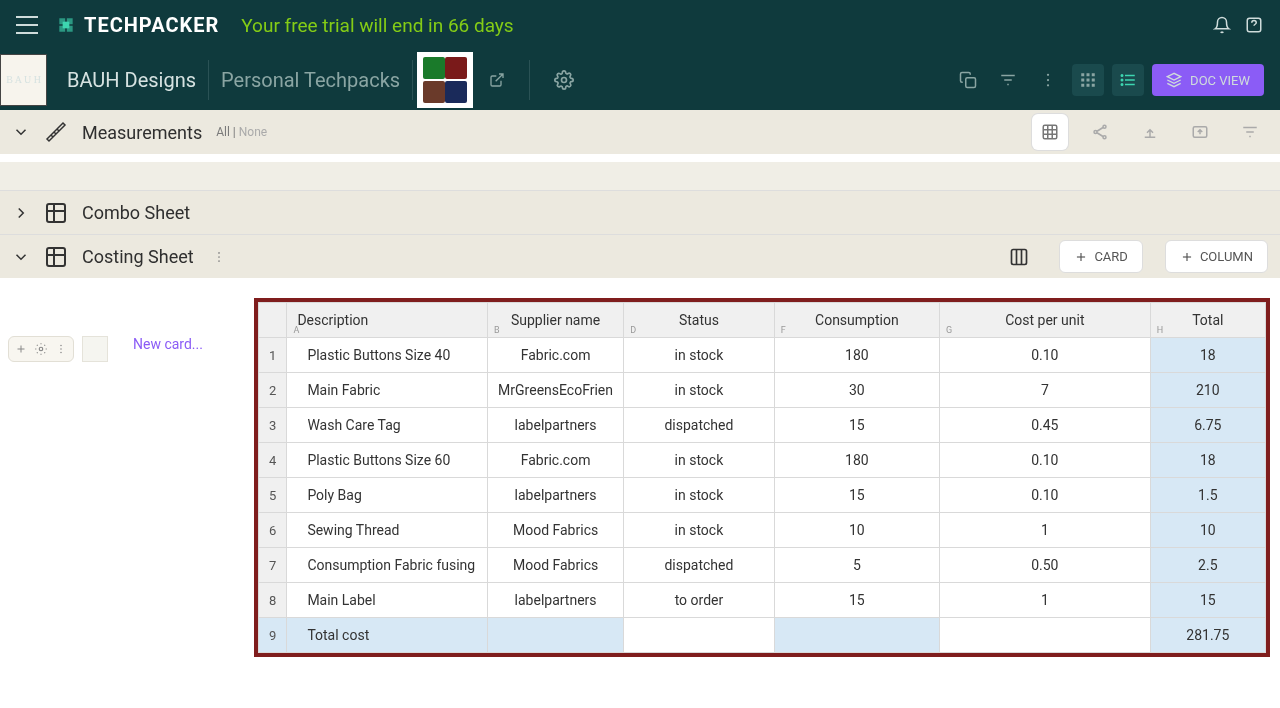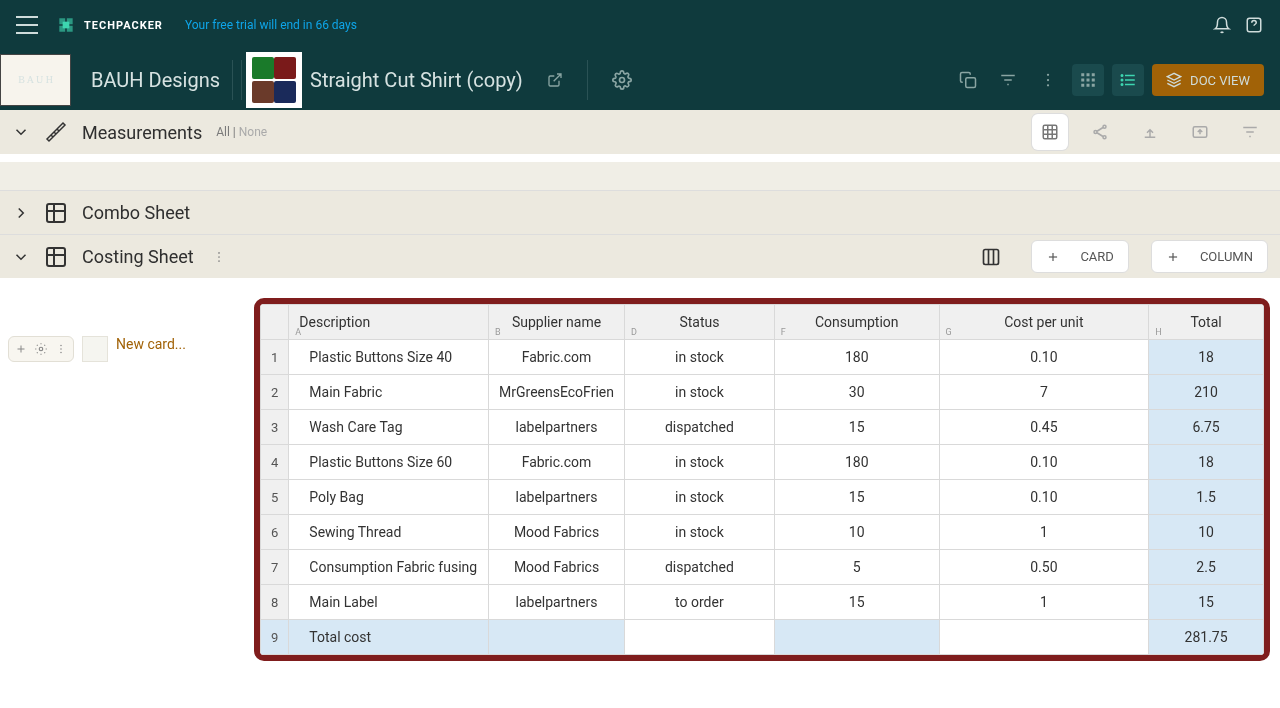--- a/index.html
+++ b/index.html
@@ -4,74 +4,74 @@
 <style>
   * { box-sizing: border-box; margin: 0; padding: 0; }
   body { font-family: -apple-system, BlinkMacSystemFont, "Segoe UI", Roboto, sans-serif; font-size: 14px; color: #333; background: #fff; width: 1280px; height: 708px; overflow: hidden; }
   
   
   .topbar { height: 50px; background: #0f3a3d; display: flex; align-items: center; padding: 0 16px; color: #cfdcdb; }
   .burger { width: 22px; height: 18px; margin-right: 18px; cursor: pointer; display: flex; flex-direction: column; justify-content: space-between; }
   .burger span { height: 2px; background: #cfdcdb; }
   .logo-wrap { display: flex; align-items: center; gap: 8px; margin-right: 22px; }
   .logo-mark { width: 20px; height: 20px; }
-  .logo-text { font-weight: 700; letter-spacing: 1px; color: #fff; font-size: 11px; }
-  .trial { color: #0ea5e9; font-size: 12px; }
+  .logo-text { font-weight: 700; letter-spacing: 1px; color: #fff; font-size: 20px; }
+  .trial { color: #84cc16; font-size: 19px; }
   .topbar .spacer { flex: 1; }
   .report-btn { background: #1a4a4d; color: #cfdcdb; padding: 8px 14px; border-radius: 4px; font-size: 12px; cursor: pointer; margin-right: 14px; }
   .top-icon { width: 20px; height: 20px; color: #cfdcdb; margin-left: 12px; cursor: pointer; display: flex; align-items: center; justify-content: center; }
   
   
   .crumbrow { height: 60px; background: #0f3a3d; display: flex; align-items: center; color: #d6e2e1; position: relative; }
-  .brand-sq { width: 71px; height: 52px; background: #f7f4ed; display: flex; align-items: center; justify-content: center; margin: 0 12px 0 0; border: 1px solid #444; }
+  .brand-sq { width: 47px; height: 52px; background: #f7f4ed; display: flex; align-items: center; justify-content: center; margin: 0 12px 0 0; border: 1px solid #444; }
   .brand-sq-inner { font-family: serif; font-size: 10px; line-height: 1; }
   .crumb { color: #d6e2e1; font-size: 20px; padding: 0 8px; }
   .crumb.sub { color: #8aa5a3; }
   .crumb-sep { width: 1px; height: 40px; background: #2a5255; margin: 0 4px; }
   .thumb { width: 56px; height: 56px; background: #fff; display: flex; flex-wrap: wrap; align-items: center; justify-content: center; padding: 4px; }
   .shirt { width: 22px; height: 22px; border-radius: 2px; }
   .open-ext { margin-left: 16px; color: #8aa5a3; cursor: pointer; }
   .crumb-sep2 { width: 1px; height: 40px; background: #2a5255; margin: 0 24px; }
   .settings-ic { color: #8aa5a3; cursor: pointer; }
   .right-icons { margin-left: auto; display: flex; align-items: center; gap: 8px; padding-right: 16px; }
   .ri { width: 32px; height: 32px; display: flex; align-items: center; justify-content: center; color: #8aa5a3; cursor: pointer; border-radius: 4px; }
   .ri.active { background: #1a4a4d; }
   .ri.bright { color: #3dd6b0; }
-  .docview { background: #a16207; color: #cfdcdb; padding: 8px 14px; border-radius: 4px; font-size: 13px; display: flex; align-items: center; gap: 8px; cursor: pointer; }
+  .docview { background: #8b5cf6; color: #cfdcdb; padding: 8px 14px; border-radius: 4px; font-size: 13px; display: flex; align-items: center; gap: 8px; cursor: pointer; }
   
   
   .section-hdr { height: 44px; background: #ece9df; display: flex; align-items: center; padding: 0 12px; gap: 14px; }
   .sh-chevron { cursor: pointer; }
   .sh-icon { width: 24px; height: 24px; }
   .sh-title { font-size: 18px; color: #2f2f2f; }
   .sh-sub { font-size: 12px; color: #7a7a7a; }
   .sh-sub .none { color: #aaa; }
   .sh-spacer { flex: 1; }
   .sh-btn-ic { width: 36px; height: 36px; display: flex; align-items: center; justify-content: center; color: #777; cursor: pointer; border-radius: 6px; }
   .sh-btn-ic.active { background: #fff; box-shadow: 0 0 0 1px #ddd; }
   .add-meas { background: #fff; border: 1px solid #ddd; border-radius: 6px; padding: 8px 14px; font-size: 13px; color: #555; display: flex; align-items: center; gap: 6px; cursor: pointer; }
   
   .gap-strip { height: 36px; background: #fff; position: relative; }
   .gap-strip::before, .gap-strip::after { content: ""; position: absolute; left: 0; right: 0; height: 14px; background: #f0eee6; }
   .gap-strip::before { bottom: 14px; }
   .gap-strip::after { bottom: 0; }
   
   .section-hdr2 { border-top: 1px solid #ddd; }
   .more-dots { color: #888; cursor: pointer; margin-left: 4px; }
-  .card-btn, .col-btn { background: #fff; border: 1px solid #ddd; border-radius: 6px; padding: 8px 14px; font-size: 13px; color: #555; display: flex; align-items: center; gap: 20px; cursor: pointer; margin-left: 8px; }
+  .card-btn, .col-btn { background: #fff; border: 1px solid #ddd; border-radius: 6px; padding: 8px 14px; font-size: 13px; color: #555; display: flex; align-items: center; gap: 6px; cursor: pointer; margin-left: 8px; }
   
   
   .cost-area { padding: 20px 10px 10px 8px; display: flex; gap: 10px; }
   .left-col { width: 236px; display: flex; align-items: flex-start; padding-top: 38px; }
   .row-tools { display: flex; align-items: center; gap: 0; border: 1px solid #e2dfd5; border-radius: 6px; padding: 2px; background: #f8f6f0; }
   .row-tools span { width: 20px; height: 20px; display: flex; align-items: center; justify-content: center; color: #888; cursor: pointer; }
   .card-ph { width: 26px; height: 26px; background: #f5f5f0; border: 1px solid #e5e3da; margin-left: 8px; }
-  .new-card { color: #a16207; margin-left: 8px; cursor: text; text-align: right; }
-  
-  .sheet { flex: 1; border: 6px solid #7f1d1d; border-radius: 10px; overflow: hidden; }
+  .new-card { color: #8b5cf6; margin-left: 25px; cursor: text; text-align: right; }
+  
+  .sheet { flex: 1; border: 4px solid #7f1d1d; border-radius: 0; overflow: hidden; }
   table { border-collapse: collapse; width: 100%; }
   th, td { border: 1px solid #d9d9d9; padding: 8px 10px; font-size: 14px; height: 35px; }
   th { background: #f0f0f0; font-weight: 400; position: relative; text-align: center; }
   th .col-letter { position: absolute; bottom: 2px; left: 6px; font-size: 9px; color: #999; }
   .rownum { width: 24px; text-align: center; background: #f0f0f0; color: #555; font-size: 13px; }
   .th-corner { width: 24px; background: #f0f0f0; }
   td.desc { text-align: left; padding-left: 20px; }
   td.supp, td.stat, td.cons, td.cpu, td.tot { text-align: center; }
   td.tot { background: #d7e8f5; }
   tr.totalrow td { background: #d7e8f5; }
@@ -109,28 +109,28 @@
       </svg>
   </div>
 </div>
 
 <div class="crumbrow">
   <div class="brand-sq">
     <div class="brand-sq-inner">B A U H</div>
   </div>
   <span class="crumb">BAUH Designs</span>
   <div class="crumb-sep"></div>
+  <span class="crumb sub">Personal Techpacks</span>
   <div class="crumb-sep"></div>
   <div class="thumb">
     <div class="shirt" style="background:#1a7a2a"></div>
       <div class="shirt" style="background:#7a1a1a"></div>
     <div class="shirt" style="background:#6a3a2a"></div>
       <div class="shirt" style="background:#1a2a5a"></div>
   </div>
-  <span class="crumb">Straight Cut Shirt (copy)</span>
   <span class="open-ext">
     <svg width="16" height="16" viewBox="0 0 24 24" fill="none" stroke="currentColor" stroke-width="2">
         <path d="M18 13v6a2 2 0 01-2 2H5a2 2 0 01-2-2V8a2 2 0 012-2h6M15 3h6v6M10 14L21 3"></path>
       </svg>
   </span>
   <div class="crumb-sep2"></div>
   <span class="settings-ic">
     <svg width="20" height="20" viewBox="0 0 24 24" fill="none" stroke="currentColor" stroke-width="2">
         <circle cx="12" cy="12" r="3"></circle>
         <path d="M19.4 15a1.7 1.7 0 00.3 1.8l.1.1a2 2 0 01-2.8 2.8l-.1-.1a1.7 1.7 0 00-1.8-.3 1.7 1.7 0 00-1 1.5V21a2 2 0 01-4 0v-.1a1.7 1.7 0 00-1-1.5 1.7 1.7 0 00-1.8.3l-.1.1a2 2 0 01-2.8-2.8l.1-.1a1.7 1.7 0 00.3-1.8 1.7 1.7 0 00-1.5-1H3a2 2 0 010-4h.1a1.7 1.7 0 001.5-1 1.7 1.7 0 00-.3-1.8l-.1-.1a2 2 0 012.8-2.8l.1.1a1.7 1.7 0 001.8.3H9a1.7 1.7 0 001-1.5V3a2 2 0 014 0v.1a1.7 1.7 0 001 1.5 1.7 1.7 0 001.8-.3l.1-.1a2 2 0 012.8 2.8l-.1.1a1.7 1.7 0 00-.3 1.8V9a1.7 1.7 0 001.5 1H21a2 2 0 010 4h-.1a1.7 1.7 0 00-1.5 1z"></path>

